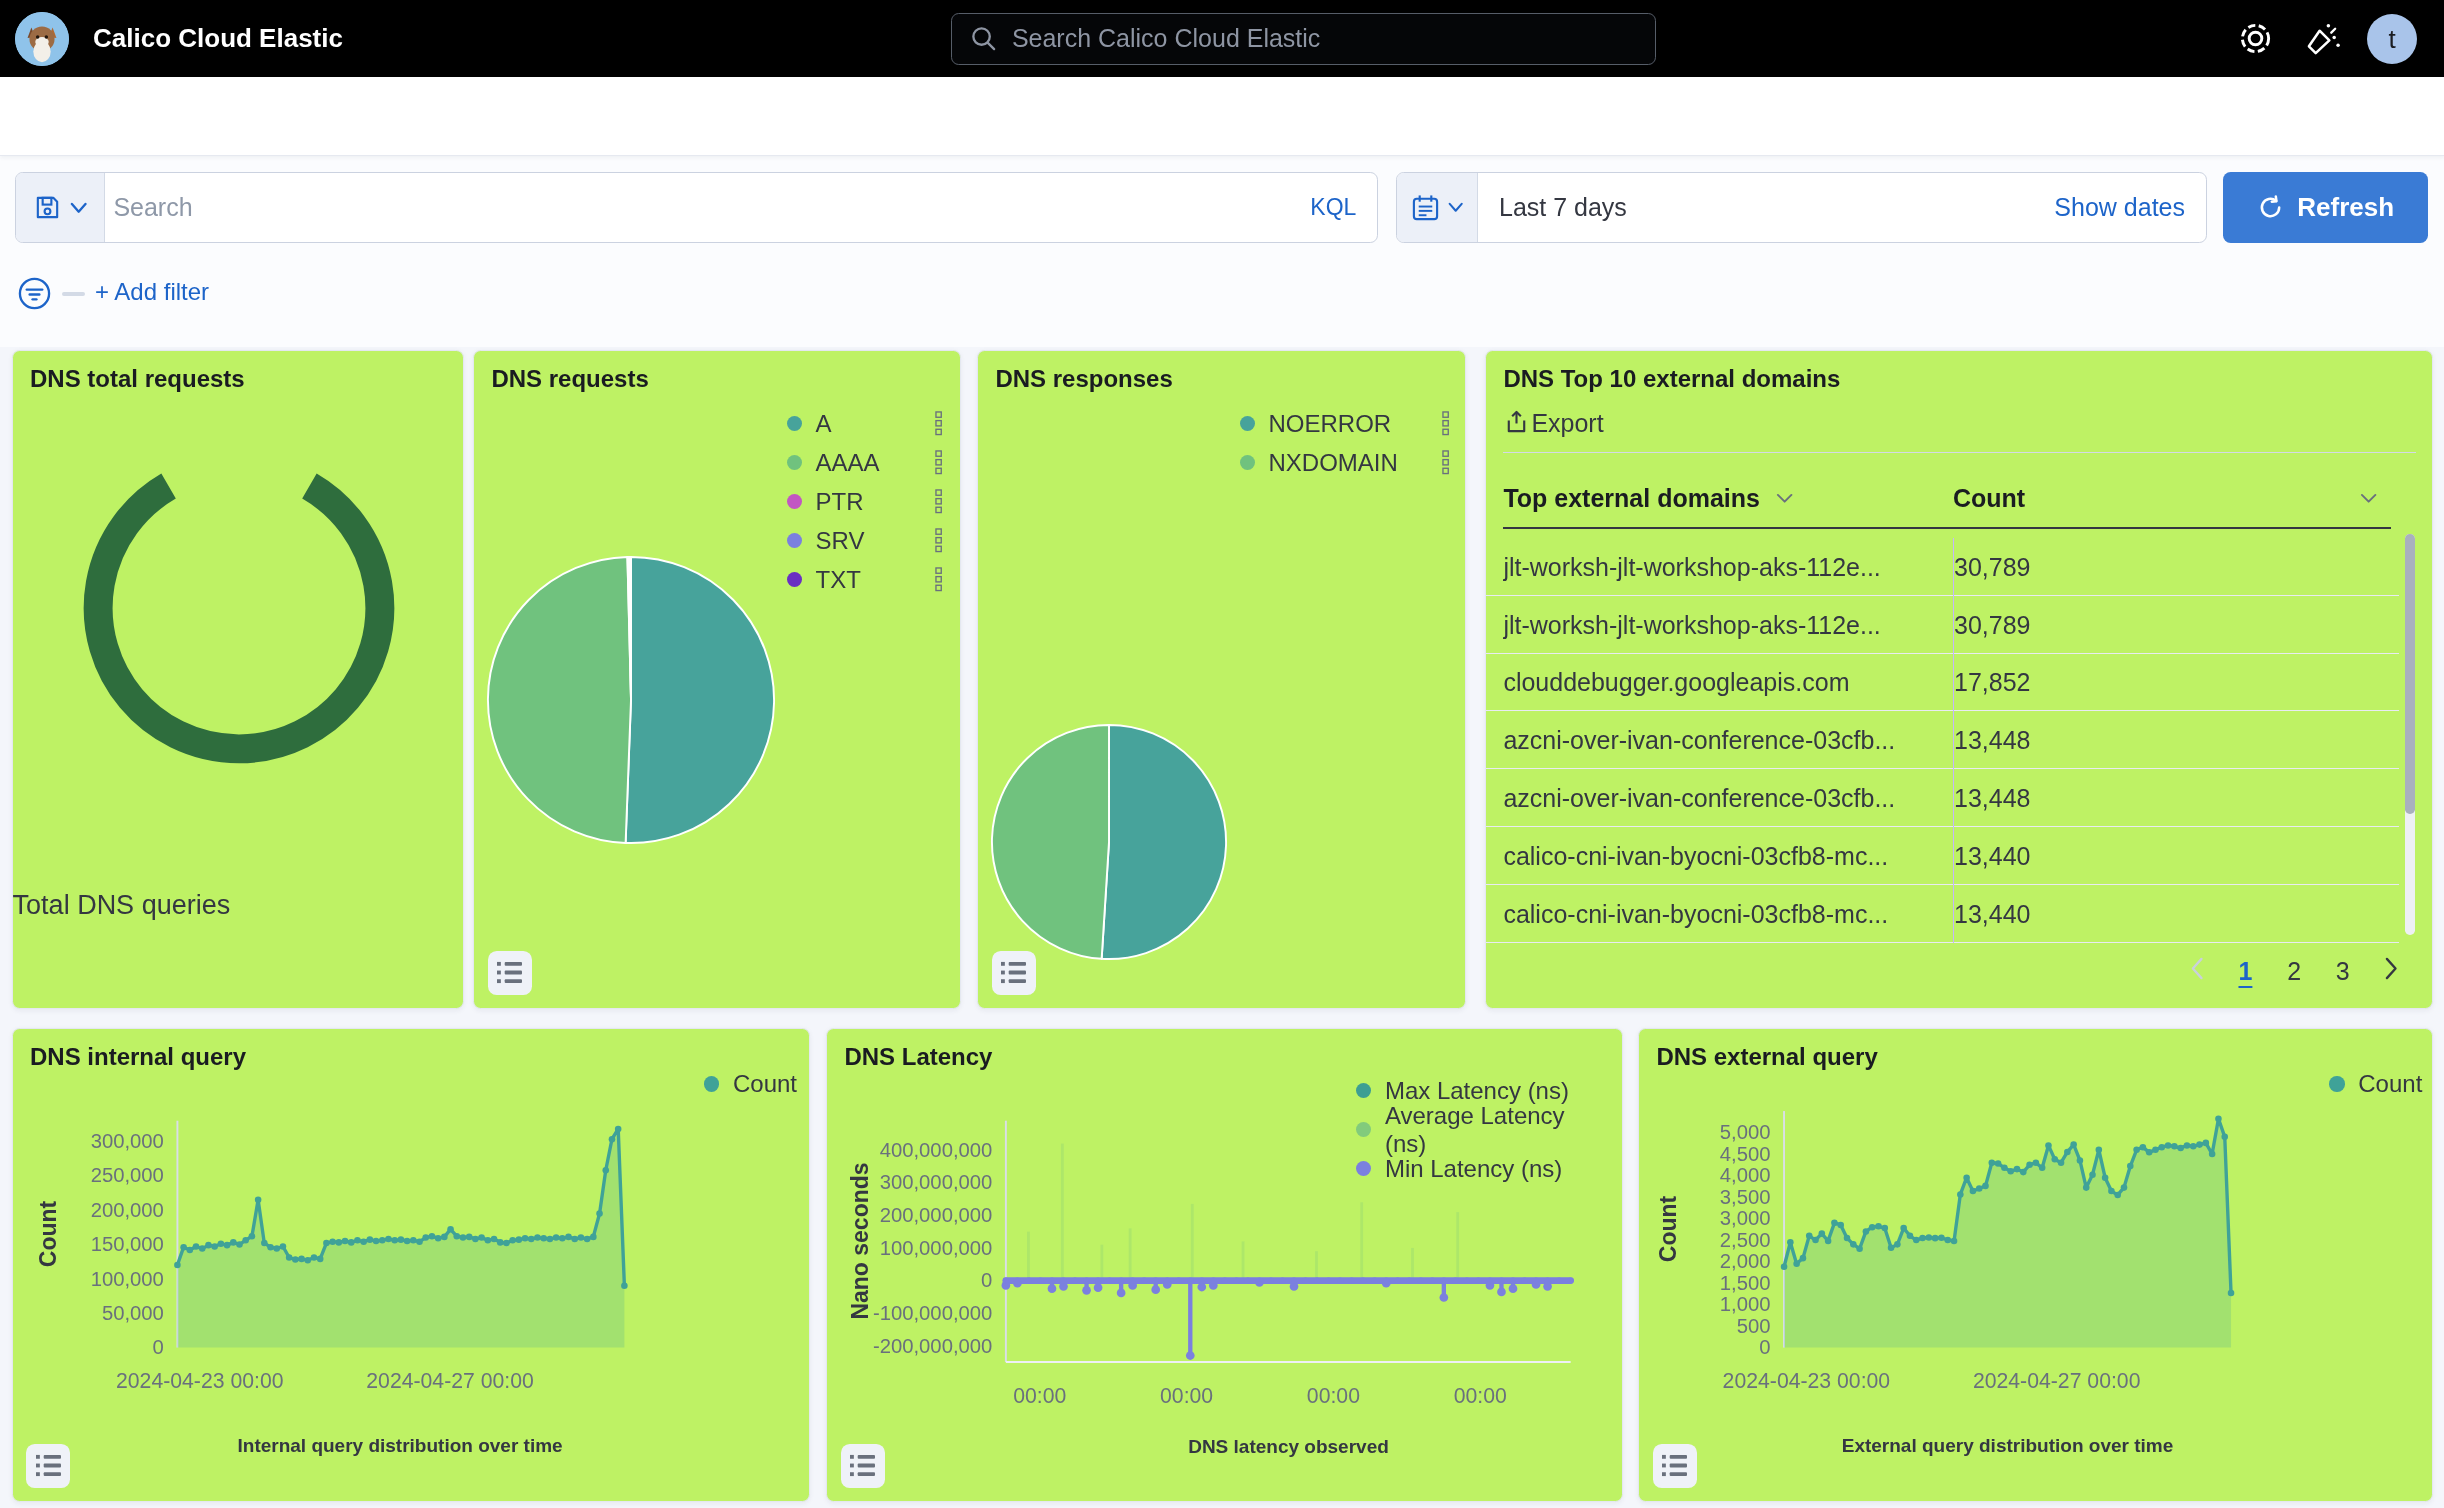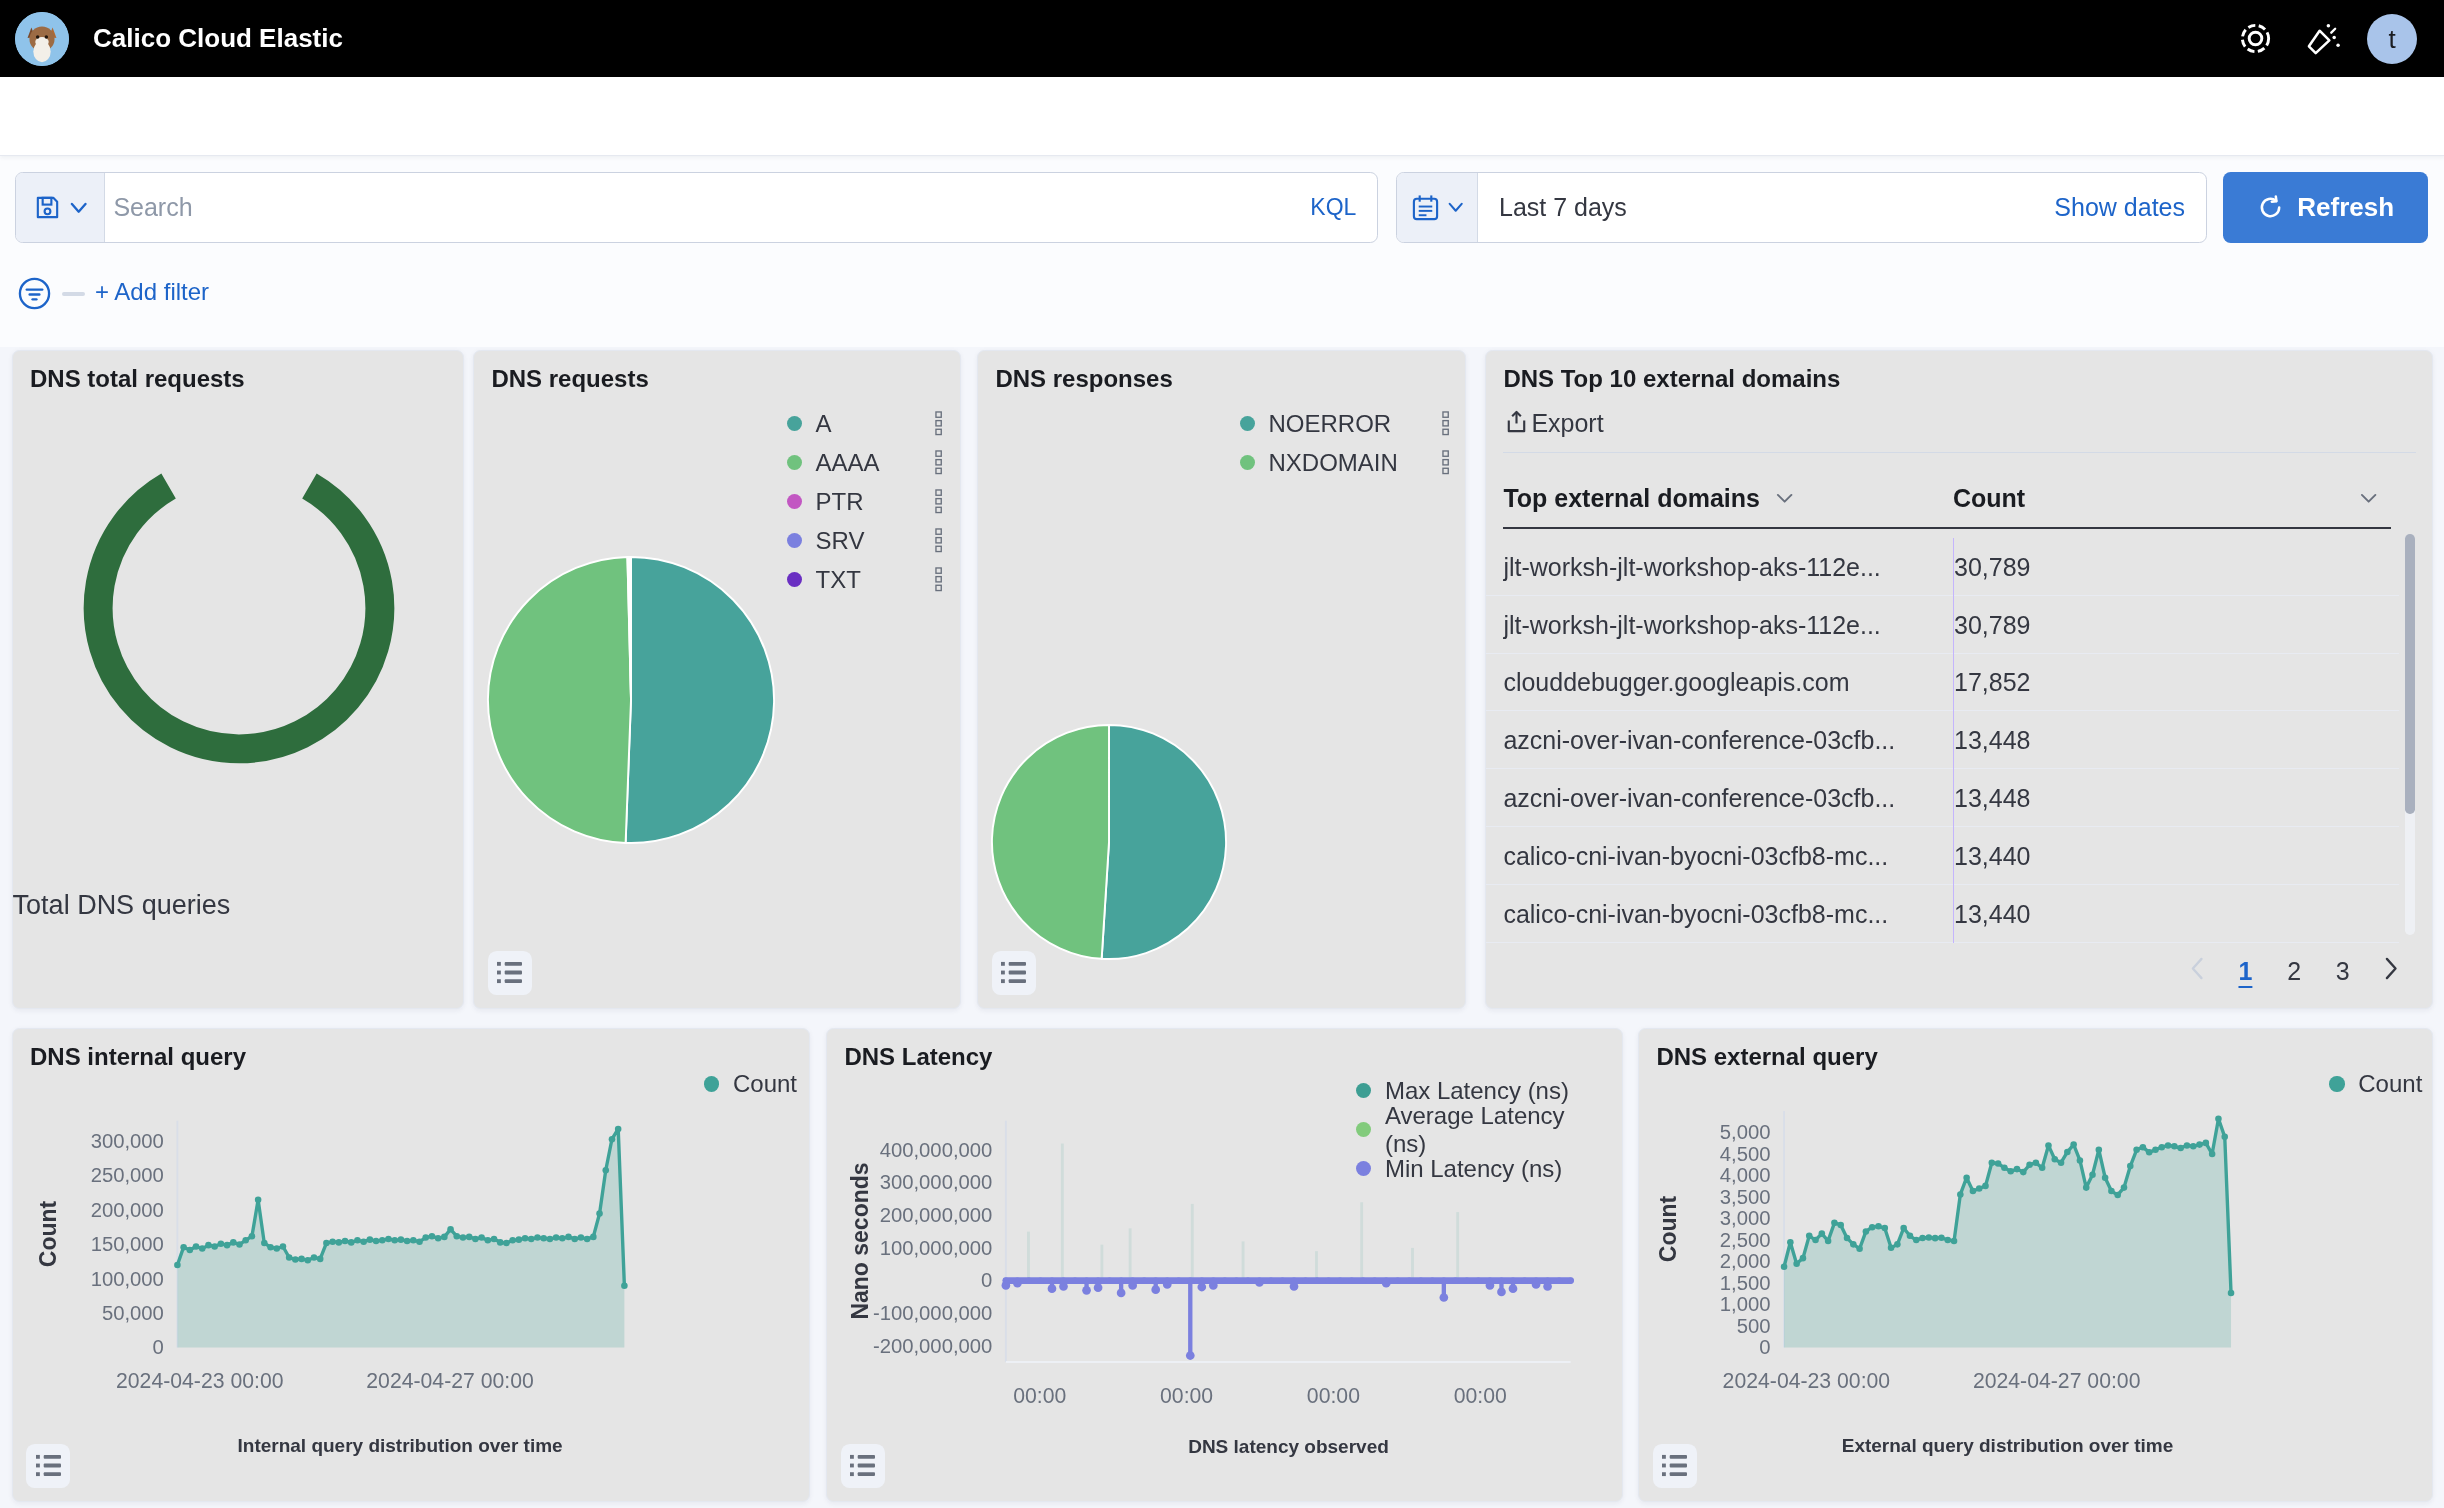--- a/index.html
+++ b/index.html
@@ -37,21 +37,21 @@
   #datecombo { left:1396px; width:811px; }
   #datecombo .seg { width:81px; }
   #datecombo .range { margin-left:21px; font-size:25px; color:#343741; flex:1; }
   .showdates { margin-right:21px; color:#1D64C9; font-size:25px; background:none; border:none; cursor:pointer; }
   .refreshbtn { position:absolute; left:2223px; top:172px; width:205px; height:71px; background:#3A7BD5; border:none; border-radius:7.7px; color:#fff; font-size:26px; font-weight:600; display:flex; align-items:center; justify-content:center; gap:13.5px; cursor:pointer; }
   .filtericon { position:absolute; left:17.4px; top:276px; width:35px; height:35px; background:none; border:none; cursor:pointer; }
   .filterdash { position:absolute; left:62px; top:292px; width:23px; height:3.9px; background:#D3DAE6; border-radius:1.9px; }
   .addfilter { position:absolute; left:95px; top:278px; background:none; border:none; color:#1D64C9; font-size:24px; font-weight:500; cursor:pointer; }
 
   
-  .card { position:absolute; background:#e5e5e5; border:1px solid #E4E8F0; border-radius:7.7px; box-shadow:0 1.9px 5.8px rgba(30,40,60,0.06); }
+  .card { position:absolute; background:#bef264; border:1px solid #E4E8F0; border-radius:7.7px; box-shadow:0 1.9px 5.8px rgba(30,40,60,0.06); }
   .card h2 { position:absolute; left:17.4px; top:13.5px; font-size:24px; font-weight:700; color:#1A1C21; }
   #card-gauge    { left:11.6px;   top:350px;  width:452px; height:659px; }
   #card-requests { left:473px;  top:350px;  width:488px; height:659px; }
   #card-responses{ left:977px; top:350px;  width:489px; height:659px; }
   #card-table    { left:1485px; top:350px;  width:948px; height:659px; }
   #card-internal { left:11.6px;   top:1028px; width:798px; height:474px; }
   #card-latency  { left:826px;  top:1028px; width:797px; height:474px; }
   #card-external { left:1638px; top:1028px; width:795px; height:474px; }
 
   .chartbox { position:absolute; }
@@ -108,20 +108,27 @@
         <polygon points="17,16 21,26 13,27" fill="#7A4A2B"></polygon>
         <polygon points="39,16 43,27 35,26" fill="#B06A33"></polygon>
         <circle cx="28" cy="28" r="13" fill="#9C6B44"></circle>
         <ellipse cx="28" cy="41" rx="9" ry="11" fill="#F3EFE8"></ellipse>
         <ellipse cx="28" cy="31" rx="7" ry="5" fill="#F3EFE8"></ellipse>
         <circle cx="23.5" cy="26" r="1.8" fill="#22150c"></circle>
         <circle cx="32.5" cy="26" r="1.8" fill="#22150c"></circle>
       </svg>
     </a>
     <div class="apptitle">Calico Cloud Elastic</div>
+    <div class="topsearch">
+      <svg width="29" height="29" viewBox="0 0 30 30">
+        <circle cx="13" cy="13" r="8.5" fill="none" stroke="#8E95A3" stroke-width="2.4"></circle>
+        <line x1="19.5" y1="19.5" x2="26" y2="26" stroke="#8E95A3" stroke-width="2.4" stroke-linecap="round"></line>
+      </svg>
+      <span class="ph">Search Calico Cloud Elastic</span>
+    </div>
     <button class="topicon" style="left:2238px">
       <svg width="35" height="35" viewBox="0 0 36 36">
         <circle cx="18" cy="18" r="13.5" fill="none" stroke="#fff" stroke-width="3" stroke-dasharray="7.5 3.6"></circle>
         <circle cx="18" cy="18" r="6.5" fill="none" stroke="#fff" stroke-width="3"></circle>
       </svg>
     </button>
     <button class="topicon" style="left:2306px">
       <svg width="35" height="35" viewBox="0 0 36 36">
         <polygon points="10,33 3,26 14,10 24,20" fill="none" stroke="#fff" stroke-width="2.6" stroke-linejoin="round"></polygon>
         <line x1="26" y1="12" x2="30" y2="8" stroke="#fff" stroke-width="2.4" stroke-linecap="round"></line>

